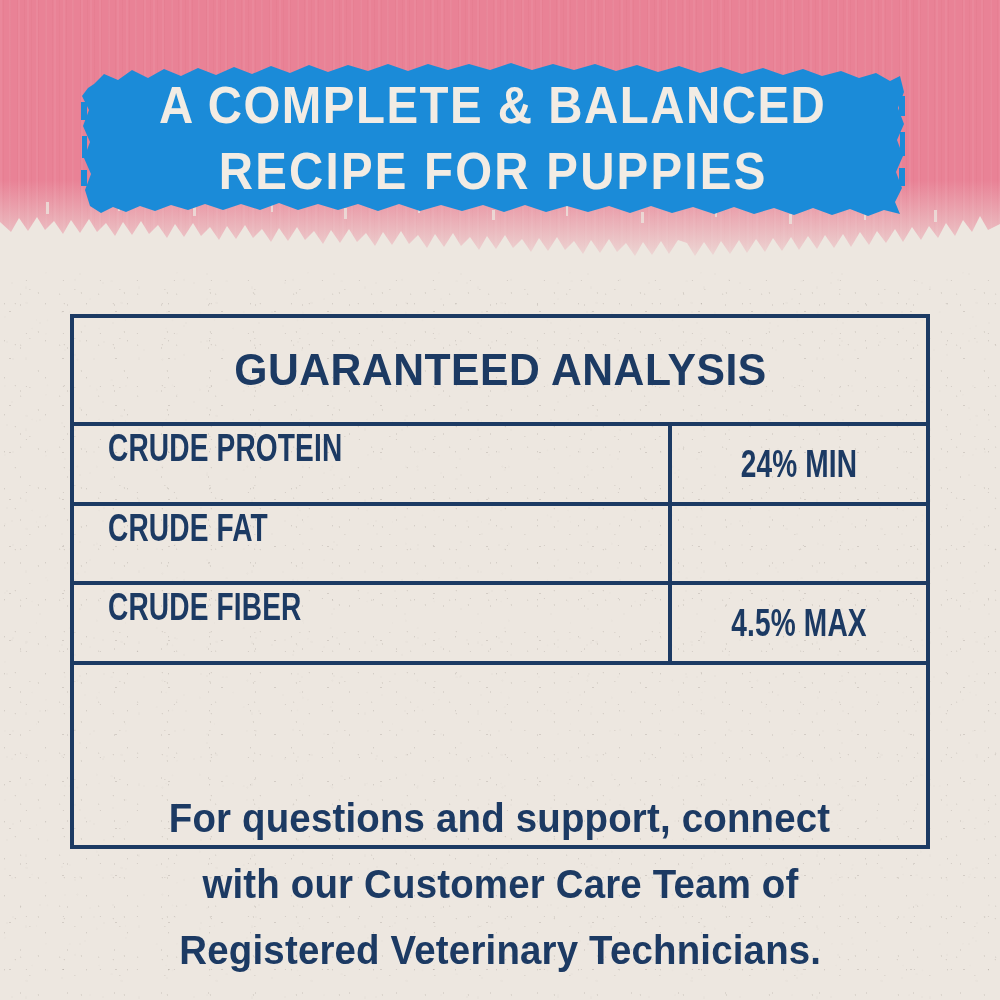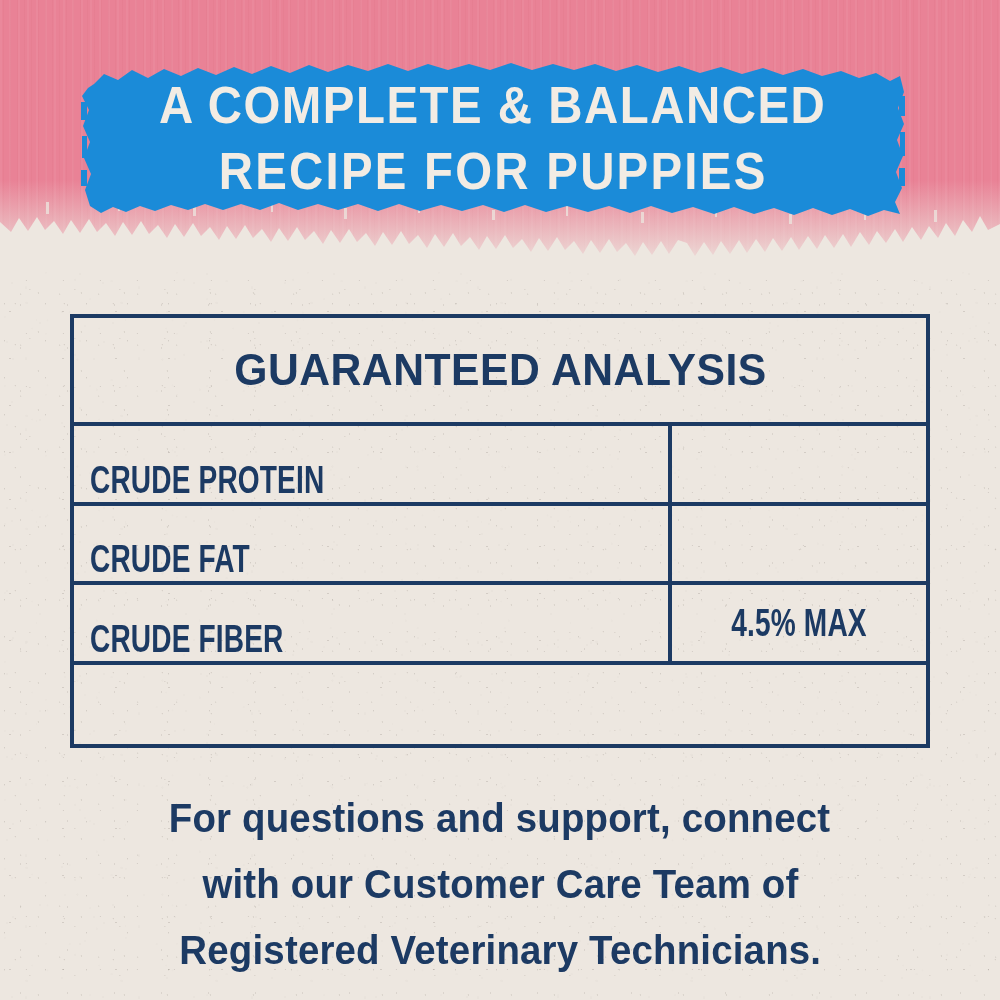--- a/index.html
+++ b/index.html
@@ -116,21 +116,21 @@
     line-height:1.02;
     text-transform:uppercase;
     transform:scaleX(.93);
     white-space:nowrap;
   }
   .banner-line.l1{ font-size:51px; }
   .banner-line.l2{ font-size:51px; letter-spacing:2.4px; }
 
   
   .table{
-    position:absolute; left:70px; top:314px; width:860px; height:434px;
+    position:absolute; left:70px; top:314px; width:860px; height:535px;
     border:4px solid #1C3A63;
   }
   .table-header{
     height:108px;
     border-bottom:4px solid #1C3A63;
     display:flex; align-items:center; justify-content:center;
   }
   .table-header-title{
     color:#1C3A63;
     font-weight:700;
@@ -141,22 +141,22 @@
   }
   .table-body{ height:314px; display:flex; flex-direction:column; }
   .row{
     flex:1 1 0;
     display:flex;
     border-bottom:4px solid #1C3A63;
   }
   .row:last-child{ border-bottom:none; }
   .cell-label{
     flex:0 0 598px;
-    display:flex; align-items:flex-end;
-    padding-left:16px;
+    display:flex; align-items:flex-start;
+    padding-left:34px;
     border-right:4px solid #1C3A63;
   }
   .cell-value{
     flex:1 1 auto;
     display:flex; align-items:center; justify-content:center;
   }
   .cell-text{
     color:#1C3A63;
     font-weight:700;
     font-size:39px;
@@ -282,20 +282,23 @@
     <div class="table-header">
       <div class="table-header-title">GUARANTEED ANALYSIS</div>
     </div>
 
     <div class="table-body">
 
       <div class="row">
         <div class="cell-label">
           <span class="cell-text">CRUDE PROTEIN</span>
         </div>
+        <div class="cell-value">
+          <span class="cell-text">24% MIN</span>
+        </div>
       </div>
 
       <div class="row">
         <div class="cell-label">
           <span class="cell-text">CRUDE FAT</span>
         </div>
       </div>
 
       <div class="row">
         <div class="cell-label">

